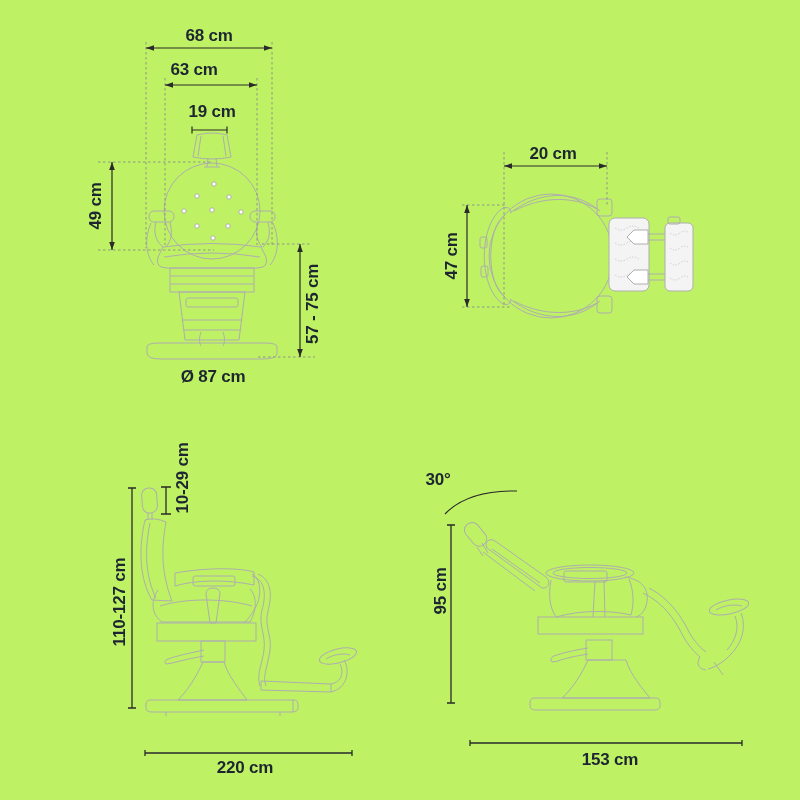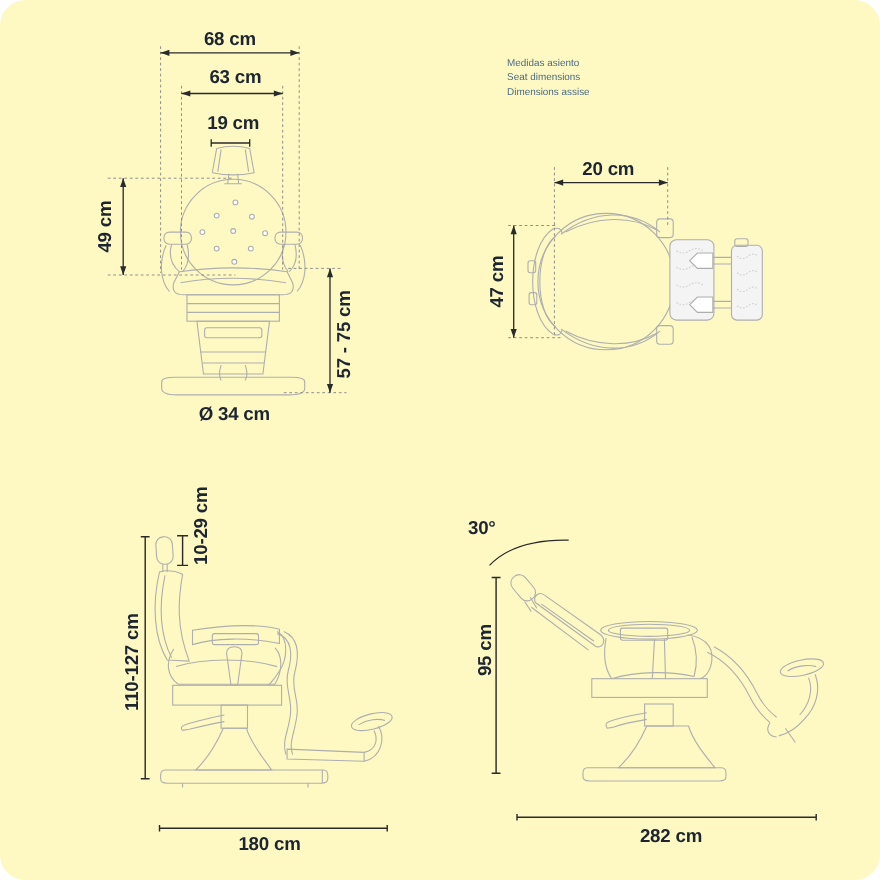--- a/index.html
+++ b/index.html
@@ -1,17 +1,17 @@
 <!DOCTYPE html>
 <html><head>
 <meta charset="utf-8">
 <style>
   html,body{margin:0;padding:0;background:#ffffff;}
-  .canvas{position:relative;width:800px;height:800px;background:#fef9c3;overflow:hidden;
-          font-family:"Liberation Sans",sans-serif;border-radius:23px;}
+  .canvas{position:relative;width:800px;height:800px;background:#bef264;overflow:hidden;
+          font-family:"Liberation Sans",sans-serif;}
   .canvas svg{position:absolute;left:0;top:0;}
   .lbl{position:absolute;font-size:17px;font-weight:600;color:#1d2531;white-space:nowrap;
        transform:translate(-50%,-50%);letter-spacing:-0.2px;}
   .lbl.rot{transform:translate(-50%,-50%) rotate(-90deg);}
   .notes{position:absolute;left:461px;top:51px;}
   .note-line{font-size:9px;font-weight:500;color:#4a6a85;line-height:13px;white-space:nowrap;}
 </style>
 </head>
 <body>
 
@@ -170,35 +170,30 @@
     <path d="M714,662 L723,675"></path>
   </g>
   <g stroke="#2a2a2a" stroke-width="1.3" fill="none">
     <path d="M445,514 Q468,490 517,491" stroke-width="1.1"></path>
     <path d="M451,525 V703 M447,525 H455 M447,703 H455"></path>
     <path d="M470,743 H742 M470,740 V746 M742,740 V746"></path>
   </g>
 </svg>
 
   <div class="lbl" style="left:209px;top:36px">68 cm</div>
-  <div class="lbl" style="left:214px;top:70px">63 cm</div>
+  <div class="lbl" style="left:194px;top:70px">63 cm</div>
   <div class="lbl" style="left:212px;top:112px">19 cm</div>
   <div class="lbl rot" style="left:96px;top:206px">49 cm</div>
   <div class="lbl rot" style="left:313px;top:304px">57 - 75 cm</div>
-  <div class="lbl" style="left:213px;top:377px">Ø 34 cm</div>
+  <div class="lbl" style="left:213px;top:377px">Ø 87 cm</div>
 
-  <div class="notes">
-    <div class="note-line">Medidas asiento</div>
-    <div class="note-line">Seat dimensions</div>
-    <div class="note-line">Dimensions assise</div>
-  </div>
   <div class="lbl" style="left:553px;top:154px">20 cm</div>
   <div class="lbl rot" style="left:452px;top:256px">47 cm</div>
 
   <div class="lbl rot" style="left:183px;top:478px">10-29 cm</div>
   <div class="lbl rot" style="left:120px;top:602px">110-127 cm</div>
-  <div class="lbl" style="left:245px;top:768px">180 cm</div>
+  <div class="lbl" style="left:245px;top:768px">220 cm</div>
 
   <div class="lbl" style="left:438px;top:480px">30°</div>
   <div class="lbl rot" style="left:441px;top:591px">95 cm</div>
-  <div class="lbl" style="left:610px;top:760px">282 cm</div>
+  <div class="lbl" style="left:610px;top:760px">153 cm</div>
 
 </div>
 
 </body></html>

